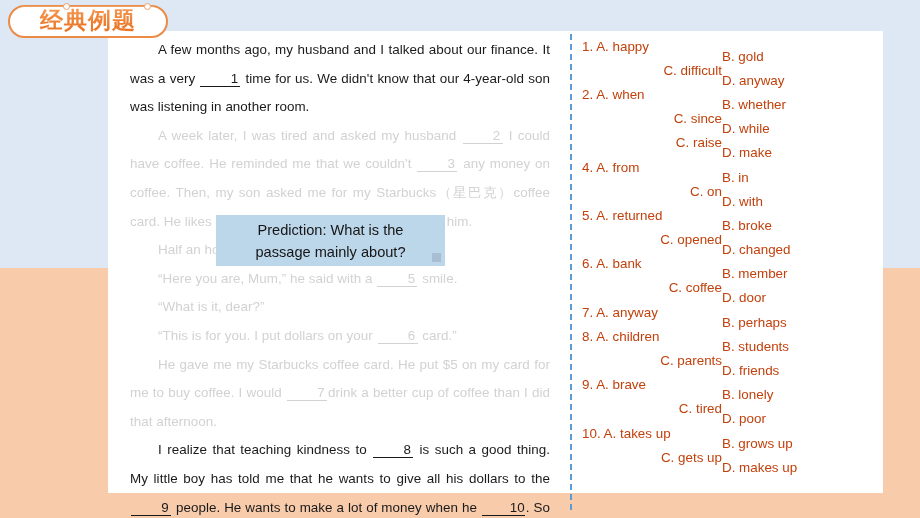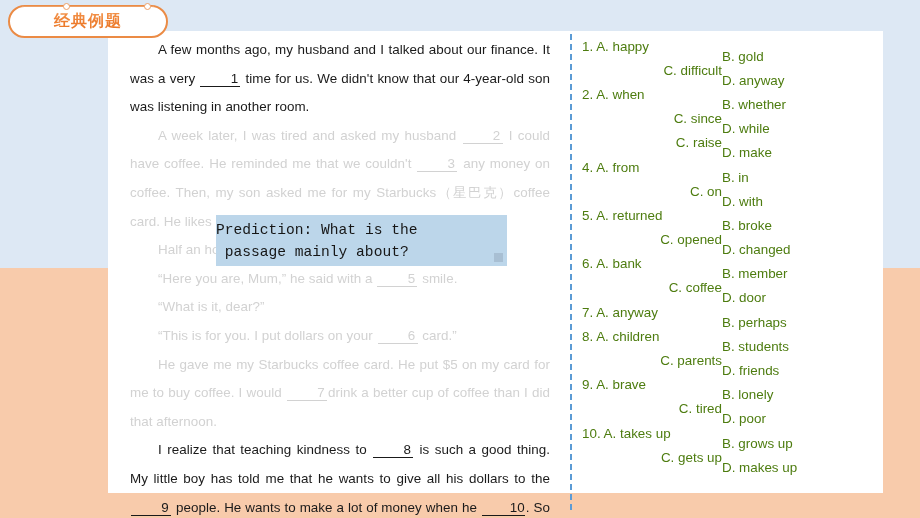--- a/index.html
+++ b/index.html
@@ -61,21 +61,21 @@
     border-radius: 18px;
     background: #ffffff;
   }
   .badge-text {
     position: absolute;
     left: 0; top: 4px;
     width: 160px; height: 33px;
     line-height: 31px;
     text-align: center;
     font-family: "DejaVu Sans", sans-serif;
-    font-size: 16px;
+    font-size: 23px;
     font-weight: bold;
     letter-spacing: 1px;
     background: linear-gradient(180deg, #f5a05c 0%, #ed7d2e 55%, #e8701c 100%);
     -webkit-background-clip: text;
     background-clip: text;
     color: transparent;
     -webkit-text-fill-color: transparent;
     text-shadow: none;
   }
   .badge-rule {
@@ -115,27 +115,26 @@
     text-align: center;
     border-bottom: 1px solid currentColor;
     line-height: 15px;
     margin: 0 1px;
   }
 
   
   .callout {
     position: absolute;
     left: 216px; top: 215px;
-    width: 291px; height: 51px;
+    width: 229px; height: 51px;
     background: #bcd6ea;
     z-index: 25;
     display: flex;
     align-items: center;
-    justify-content: flex-start;
-    font-family: Liberation Mono, monospace;
+    justify-content: center;
   }
   .callout-text {
     font-size: 14.6px;
     line-height: 22px;
     color: #161616;
     text-align: center;
     white-space: pre-line;
   }
   .callout-handle {
     position: absolute;
@@ -157,21 +156,21 @@
     position: absolute;
     left: 580px; top: 34px;
     width: 330px;
     z-index: 20;
   }
   .opt-row {
     display: flex;
     height: 24.2px;
     align-items: center;
     font-size: 13.4px;
-    color: #4d7c0f;
+    color: #c2410c;
   }
   .opt-col {
     width: 142px;
     white-space: nowrap;
   }
   .opt-col.a { padding-left: 2px; }
   .opt-col.c { padding-left: 24px; text-align: right; }
   .opt-col.b { padding-left: 0; margin-top: 20px; }
 </style>
 </head>

